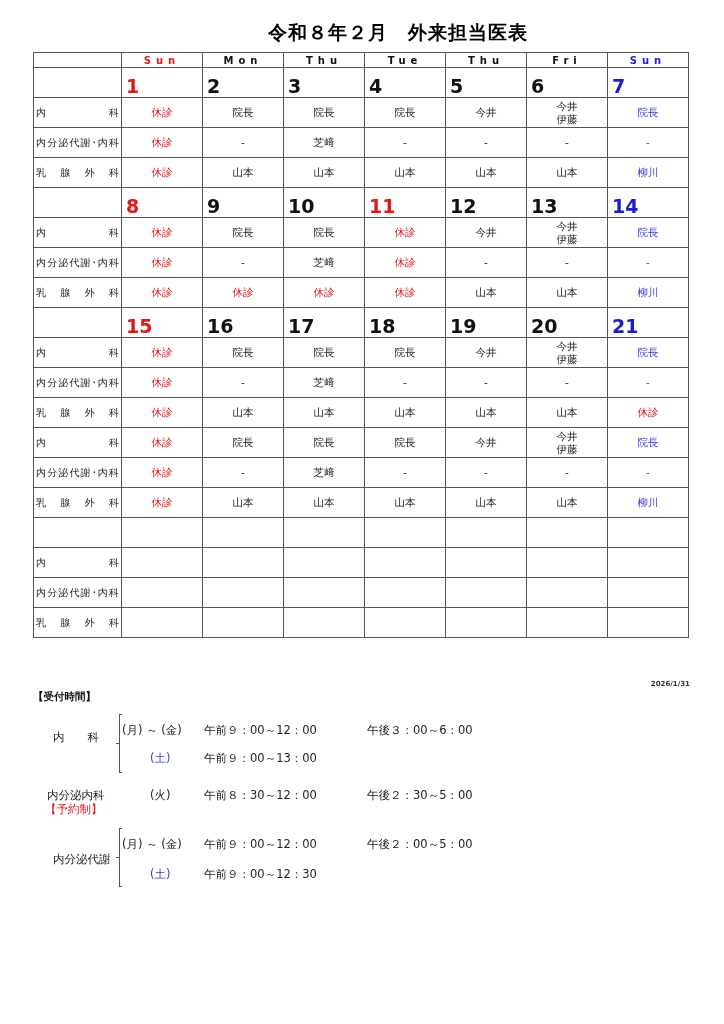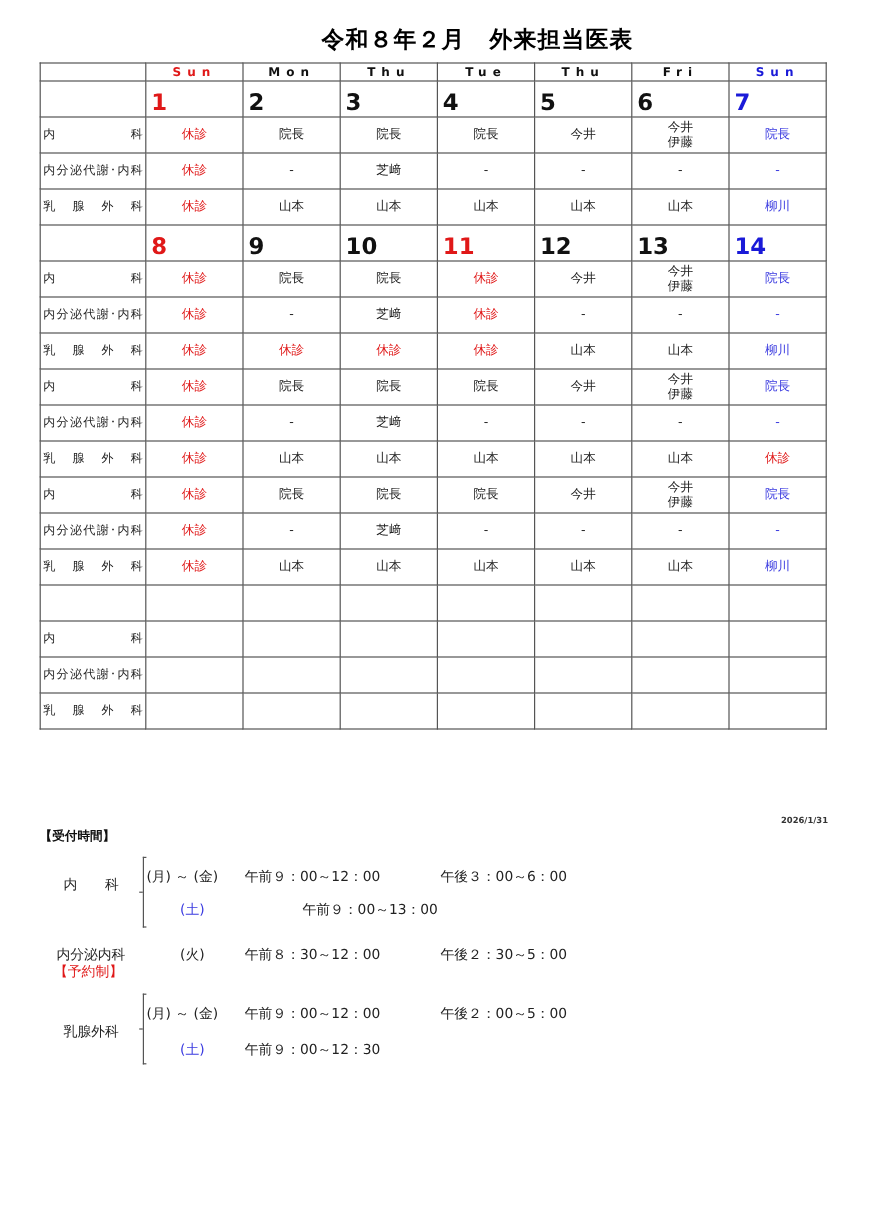--- a/index.html
+++ b/index.html
@@ -131,20 +131,30 @@
       <tr class="dept">
         <td class="lbl">乳　腺　外　科</td>
         <td class="red" style="white-space: pre-line;">休診</td>
         <td class="red" style="white-space: pre-line;">休診</td>
         <td class="red" style="white-space: pre-line;">休診</td>
         <td class="red" style="white-space: pre-line;">休診</td>
         <td style="white-space: pre-line;">山本</td>
         <td style="white-space: pre-line;">山本</td>
         <td class="bluesoft" style="white-space: pre-line;">柳川</td>
       </tr>
+      <tr class="date">
+        <td class="lbl"></td>
+        <td class="red">15</td>
+        <td>16</td>
+        <td>17</td>
+        <td>18</td>
+        <td>19</td>
+        <td>20</td>
+        <td class="blue">21</td>
+      </tr>
       <tr class="dept">
         <td class="lbl">内　　　　　科</td>
         <td class="red" style="white-space: pre-line;">休診</td>
         <td style="white-space: pre-line;">院長</td>
         <td style="white-space: pre-line;">院長</td>
         <td style="white-space: pre-line;">院長</td>
         <td style="white-space: pre-line;">今井</td>
         <td style="white-space: pre-line;">今井
 伊藤</td>
         <td class="bluesoft" style="white-space: pre-line;">院長</td>
@@ -249,29 +259,29 @@
 
 <div class="hrs" style="left:53px; top:730px; letter-spacing:0px;">内　　科</div>
 <div class="brace" style="left:119px; top:714px; height:59px;"></div>
 <div class="brace-cap" style="left:119px; top:714px;"></div>
 <div class="brace-cap" style="left:119px; top:772px;"></div>
 <div class="brace-tick" style="left:116px; top:743px;"></div>
 <div class="hrs" style="left:122px; top:723px;">(月) ～ (金)</div>
 <div class="hrs" style="left:204px; top:723px;">午前９：00～12：00</div>
 <div class="hrs" style="left:367px; top:723px;">午後３：00～6：00</div>
 <div class="hrs bluesoft" style="left:150px; top:751px;">(土)</div>
-<div class="hrs" style="left:204px; top:751px;margin-left:48px;">午前９：00～13：00</div>
+<div class="hrs" style="left:204px; top:751px;">午前９：00～13：00</div>
 
 <div class="hrs" style="left:47px; top:788px;">内分泌内科</div>
 <div class="hrs red" style="left:45px; top:802px;">【予約制】</div>
 <div class="hrs" style="left:150px; top:788px;">(火)</div>
 <div class="hrs" style="left:204px; top:788px;">午前８：30～12：00</div>
 <div class="hrs" style="left:367px; top:788px;">午後２：30～5：00</div>
 
-<div class="hrs" style="left:53px; top:852px;">乳腺外科</div>
+<div class="hrs" style="left:53px; top:852px;">内分泌代謝</div>
 <div class="brace" style="left:119px; top:828px; height:59px;"></div>
 <div class="brace-cap" style="left:119px; top:828px;"></div>
 <div class="brace-cap" style="left:119px; top:886px;"></div>
 <div class="brace-tick" style="left:116px; top:857px;"></div>
 <div class="hrs" style="left:122px; top:837px;">(月) ～ (金)</div>
 <div class="hrs" style="left:204px; top:837px;">午前９：00～12：00</div>
 <div class="hrs" style="left:367px; top:837px;">午後２：00～5：00</div>
 <div class="hrs bluesoft" style="left:150px; top:867px;">(土)</div>
 <div class="hrs" style="left:204px; top:867px;">午前９：00～12：30</div>
 

